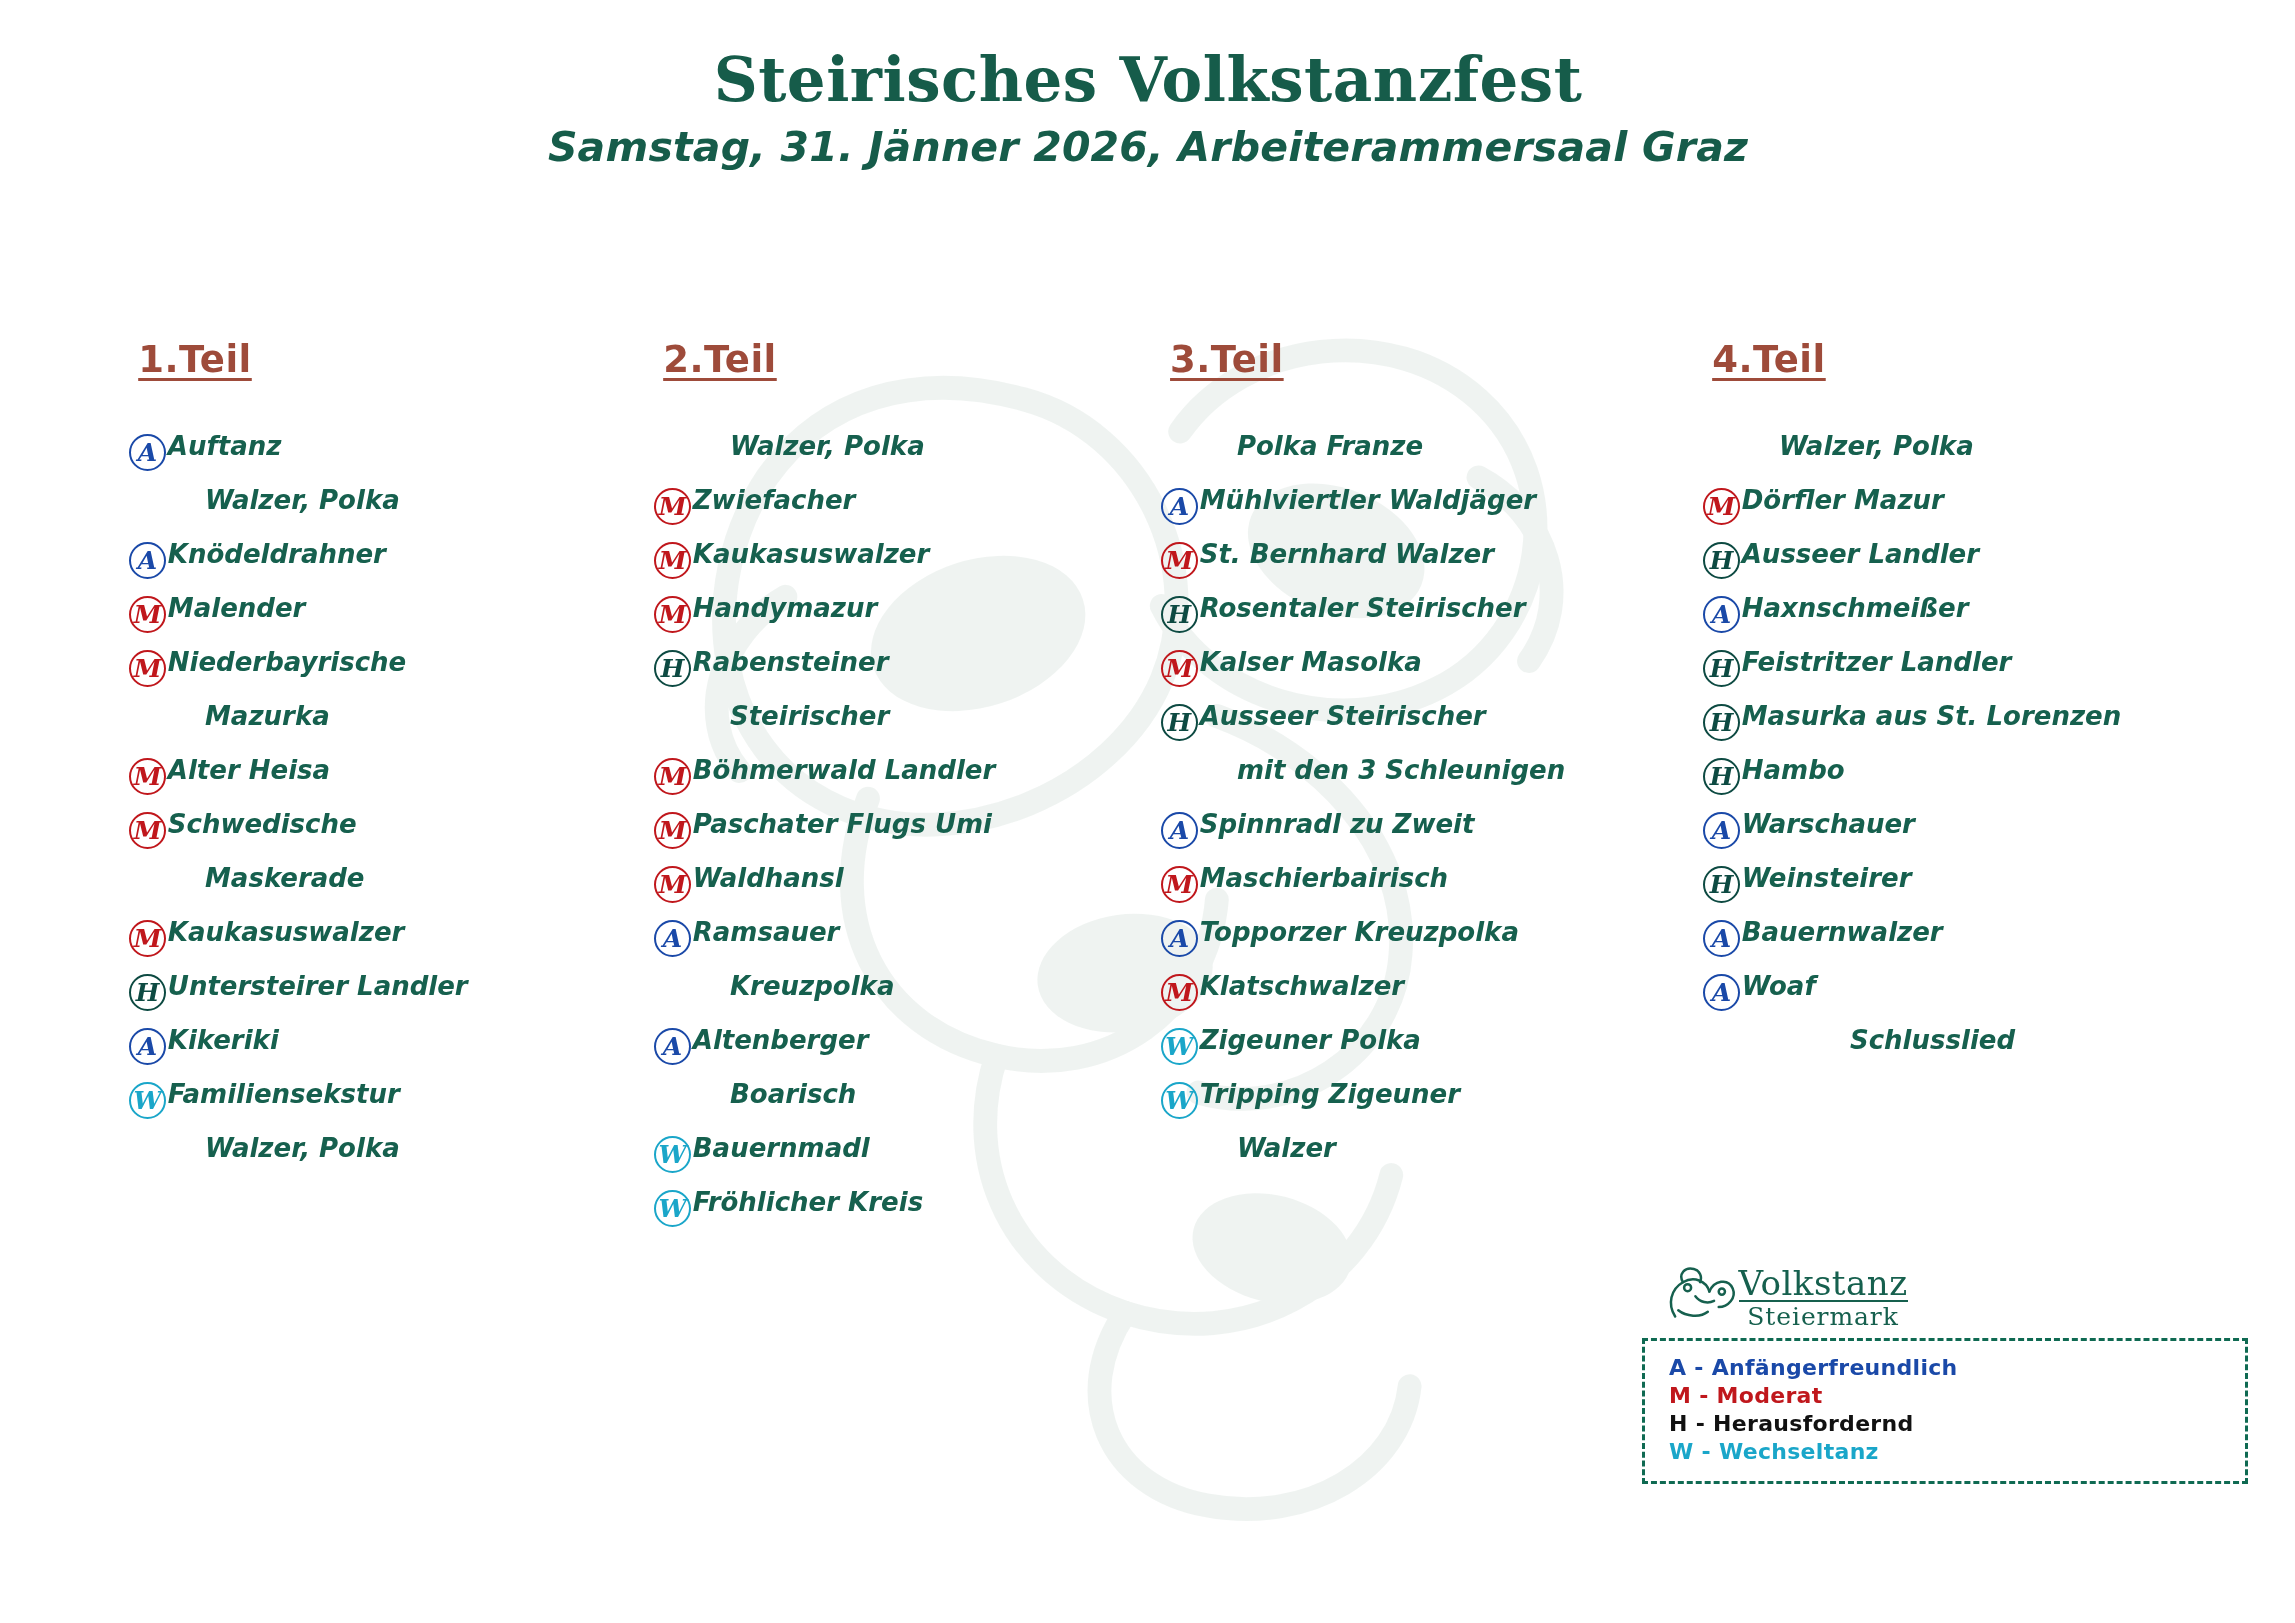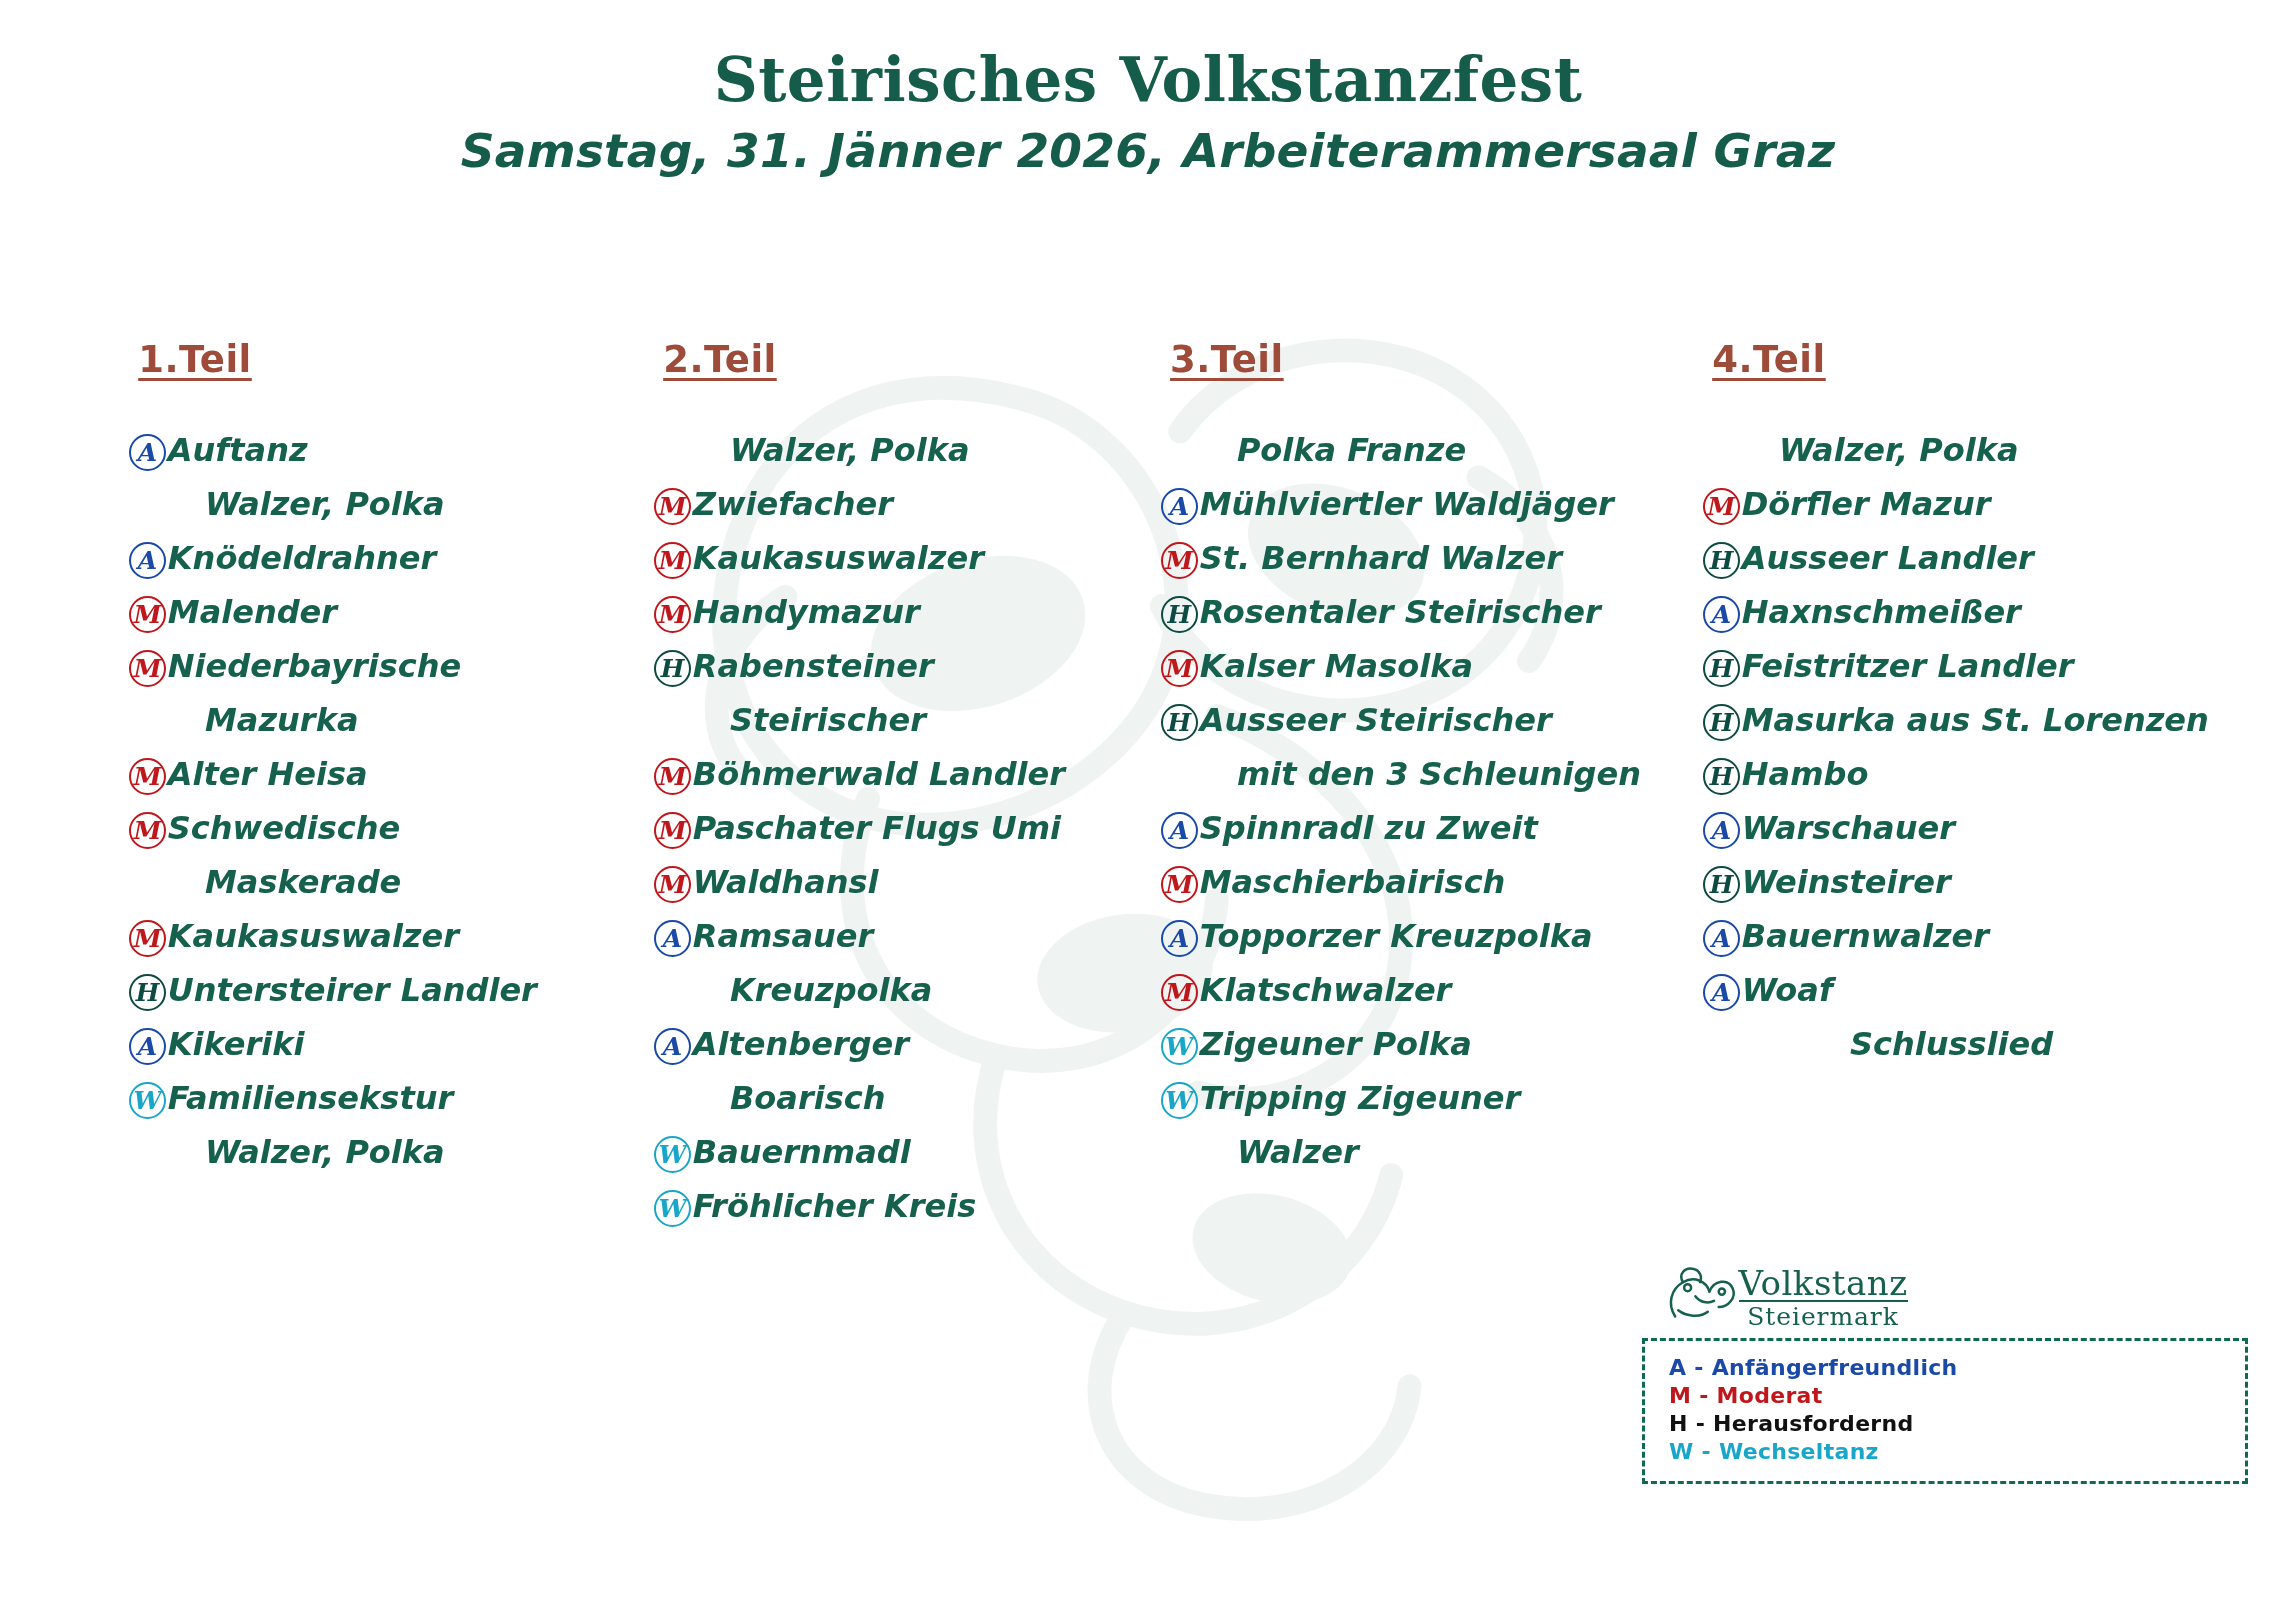--- a/index.html
+++ b/index.html
@@ -45,21 +45,21 @@
     font-weight: bold;
     font-size: 61px;
     color: #165c4a;
     letter-spacing: 0.5px;
     line-height: 1.05;
   }
   #subtitle {
     font-family: "DejaVu Sans", sans-serif;
     font-weight: bold;
     font-style: italic;
-    font-size: 47px;
+    font-size: 41px;
     color: #165c4a;
     margin-top: 11px;
     letter-spacing: 0.2px;
   }
 
   
   #columns {
     position: absolute;
     top: 338px;
     left: 0;
@@ -122,21 +122,21 @@
   .badge.b-H { border-color: #0d4a42; color: #0d4a42; }
   .badge.b-W { border-color: #1aa6c9; color: #1aa6c9; }
   .badge.b-none {
     border: none;
     background: transparent;
   }
   .dance-label {
     font-family: "DejaVu Sans", sans-serif;
     font-weight: bold;
     font-style: italic;
-    font-size: 32px;
+    font-size: 26px;
     color: #16604e;
     line-height: 1.22;
     margin-left: 1.8px;
     white-space: pre-wrap;
   }
   li.nobadge .dance-label { margin-left: 39px; }
   li.closing .dance-label { margin-left: 110px; }
 
   
   #legend-area {

